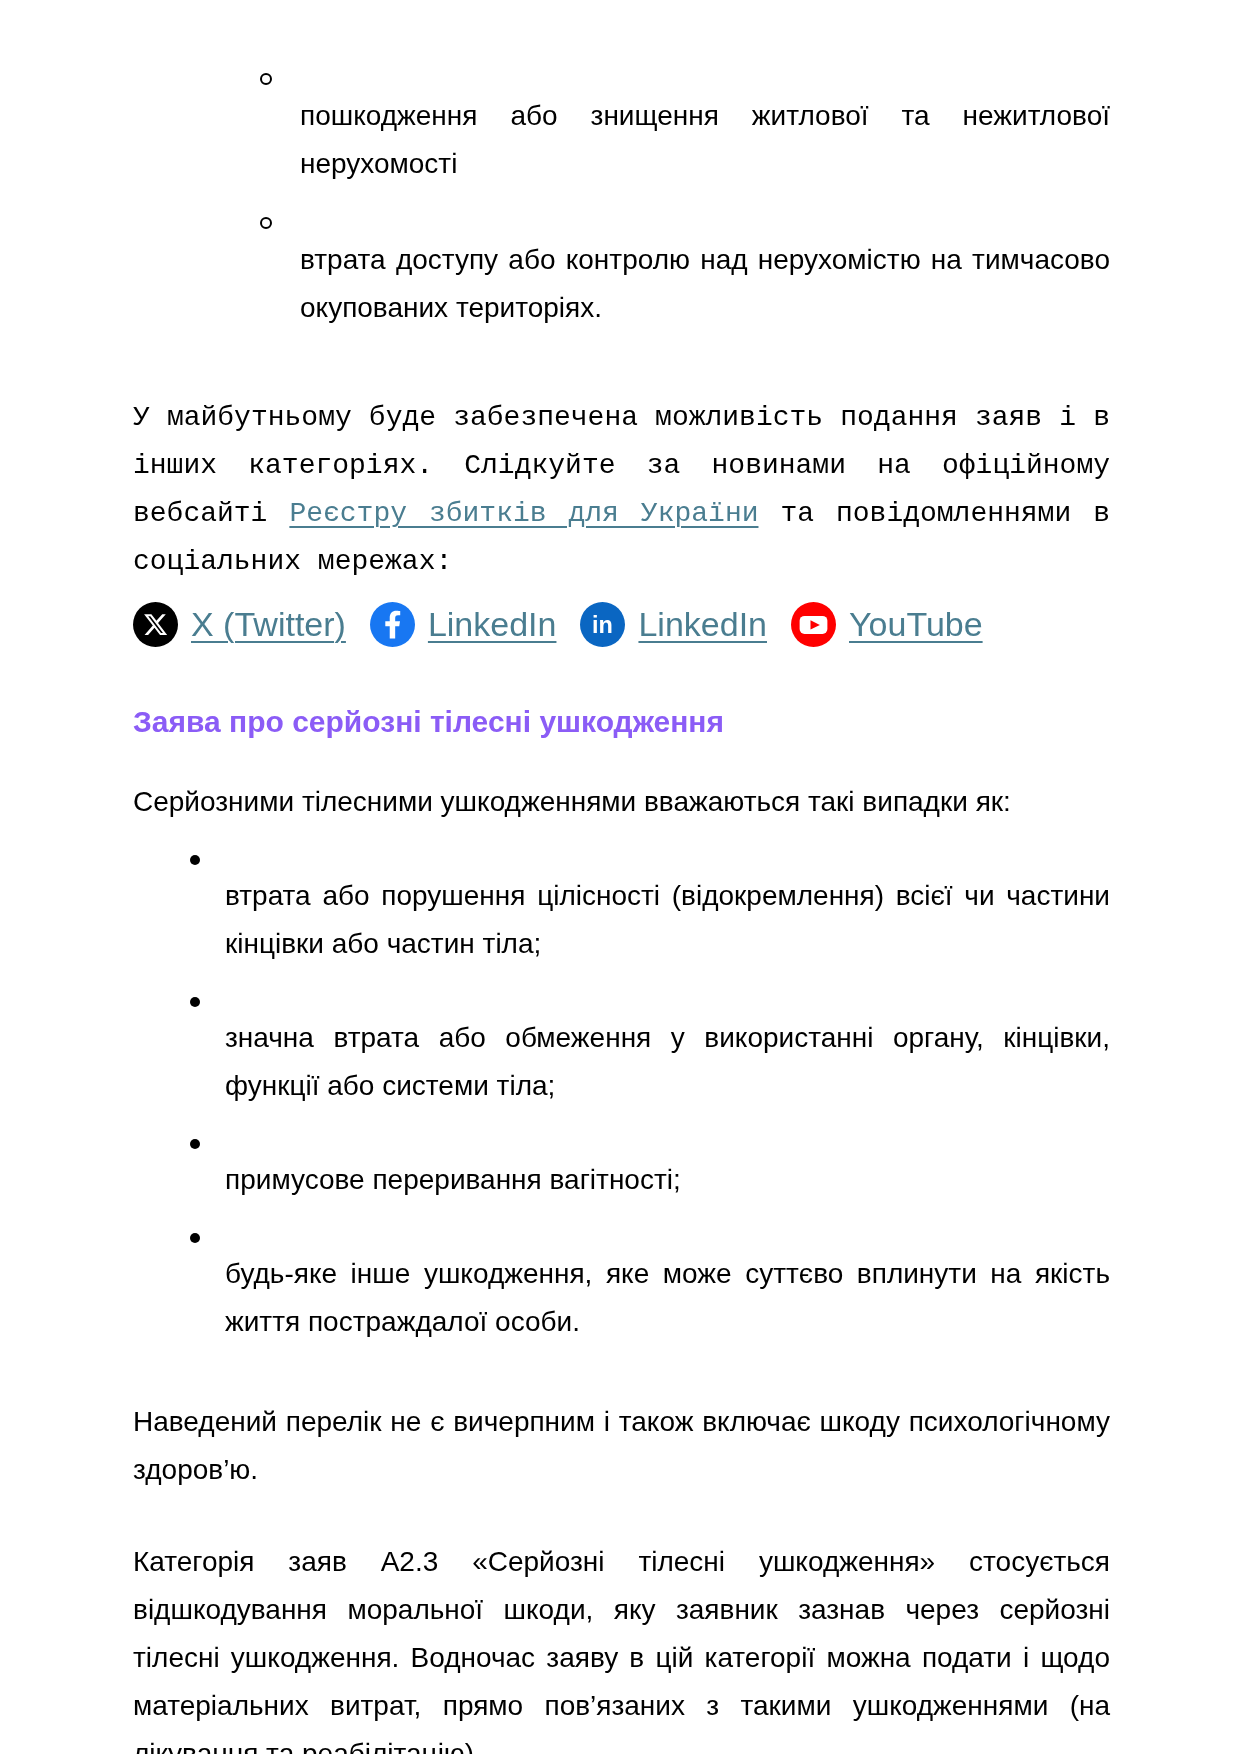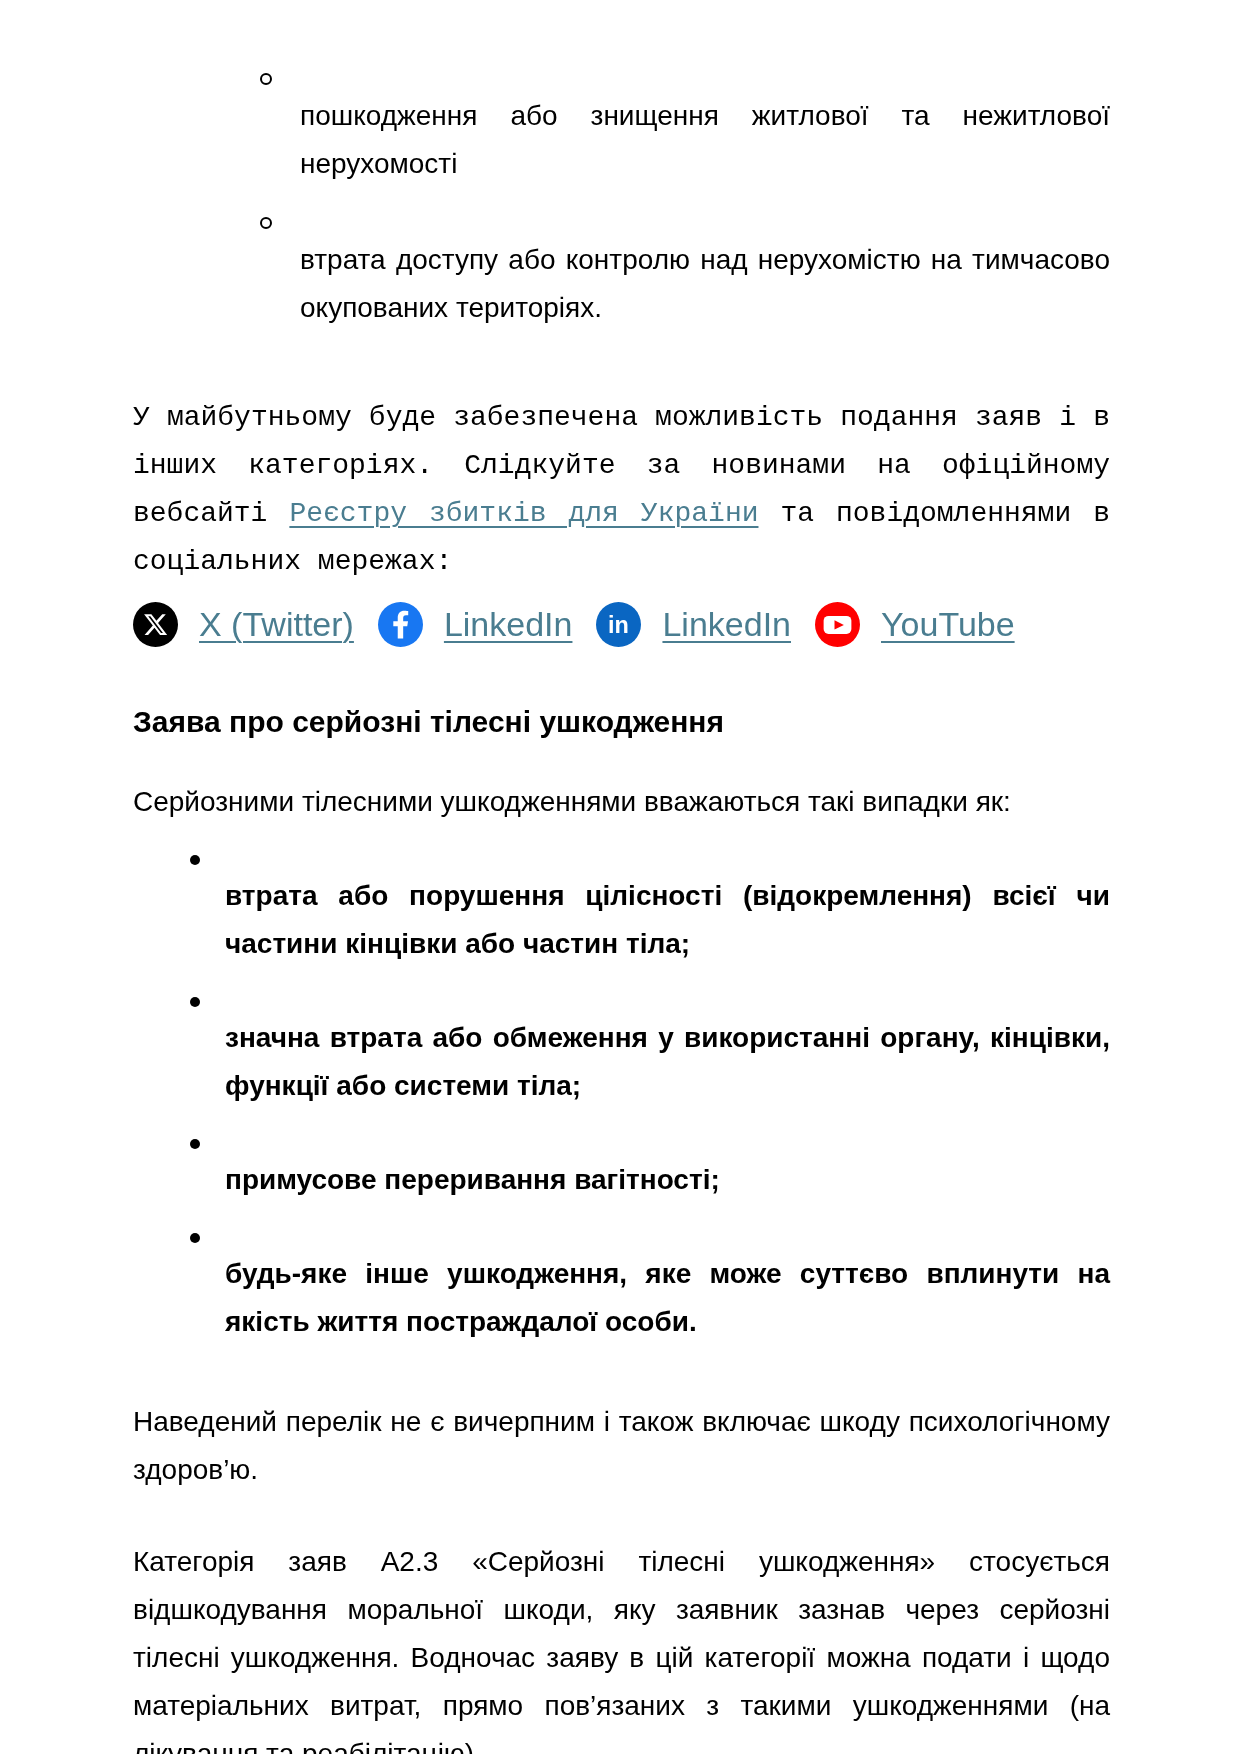--- a/index.html
+++ b/index.html
@@ -15,33 +15,33 @@
   .list-o .item{display:flex;margin-bottom:12px;}
   .list-o .marker-col{flex:0 0 40px;margin-left:127px;}
   .ring{display:block;width:12px;height:12px;border:2px solid #000;
         border-radius:50%;margin-top:17px;box-sizing:border-box;}
   .list-o .li-text{flex:1;}
 
   
   .list-disc .item{display:flex;margin-bottom:10px;}
   .list-disc .marker-col{flex:0 0 35px;margin-left:57px;}
   .dot{display:block;width:10px;height:10px;background:#000;border-radius:50%;margin-top:19px;}
-  .list-disc .li-text{flex:1;font-weight:bold;}
+  .list-disc .li-text{flex:1;}
 
   .para-follow{margin-top:62px;font-family:Liberation Mono, monospace;}
 
   a.doclink{color:#4A7D90;text-decoration:underline;text-decoration-thickness:2px;
             text-underline-offset:5px;cursor:pointer;}
 
   .social-row{display:flex;align-items:center;margin-top:12px;height:52px;}
   .social-item{display:flex;align-items:center;margin-right:24px;}
-  .social-item .icon{width:45px;height:45px;margin-right:21px;display:inline-block;}
+  .social-item .icon{width:45px;height:45px;margin-right:13px;display:inline-block;}
   .social-item a{font-size:34px;}
 
-  h2.sect{font-size:30px;line-height:40px;font-weight:bold;color:#000000;
+  h2.sect{font-size:30px;line-height:40px;font-weight:bold;color:#8b5cf6;
           margin:52px 0 12px 0;}
   .intro{margin-bottom:10px;}
   .note{margin-top:52px;}
   .category{margin-top:44px;}
   .pagenum{margin-top:28px;text-align:center;font-size:28px;line-height:34px;}
 </style>
 </head>
 <body>
 
 <div class="page">

